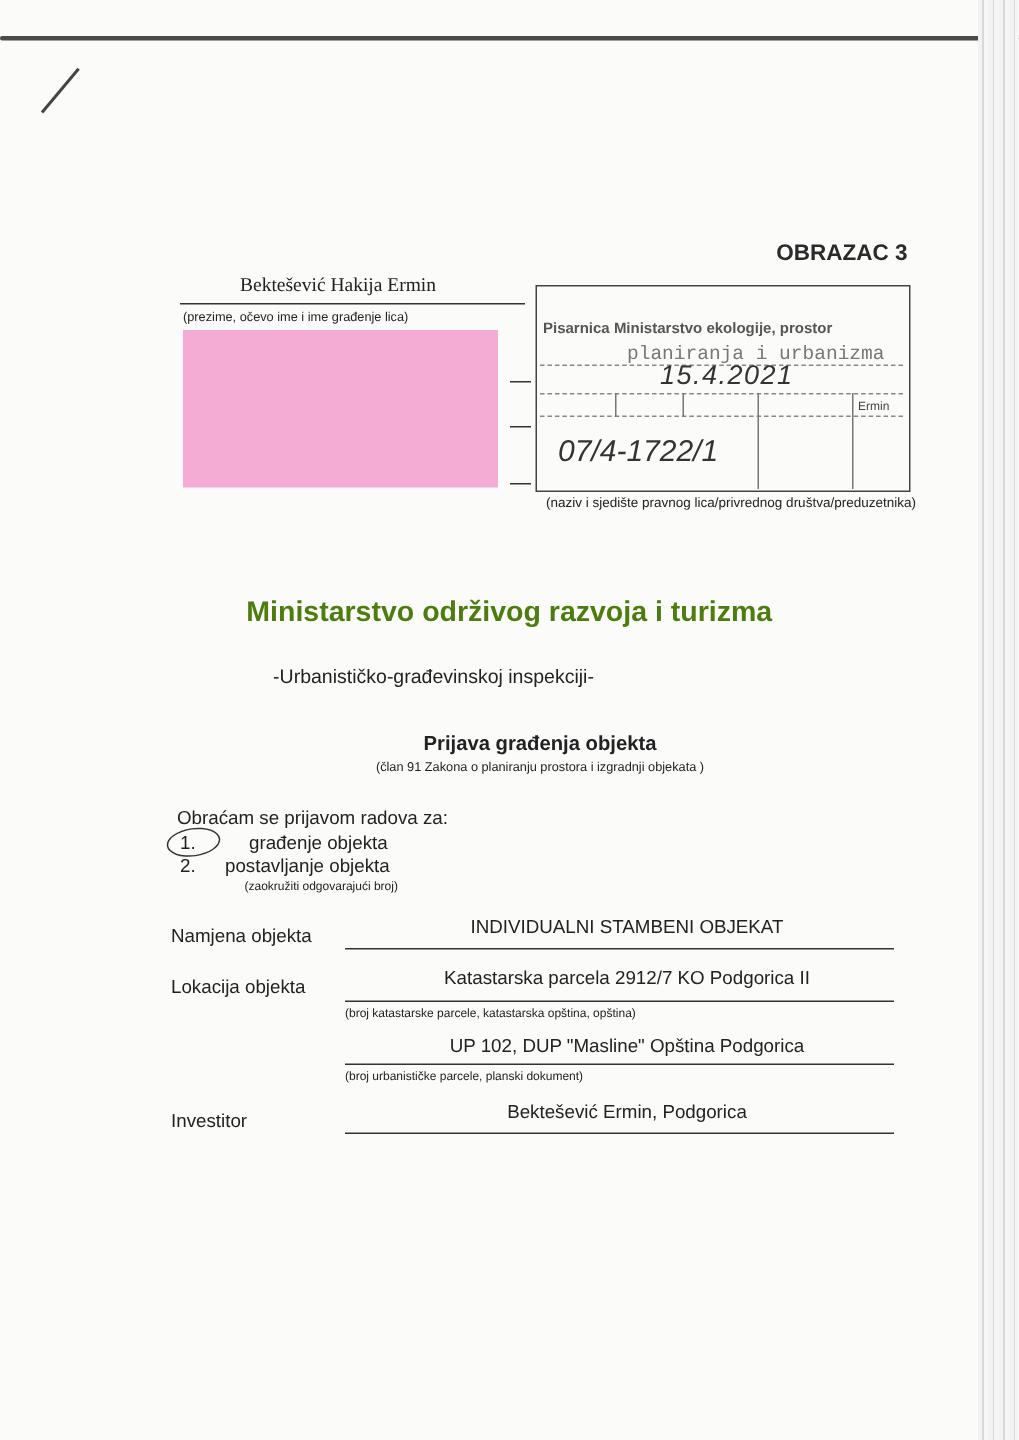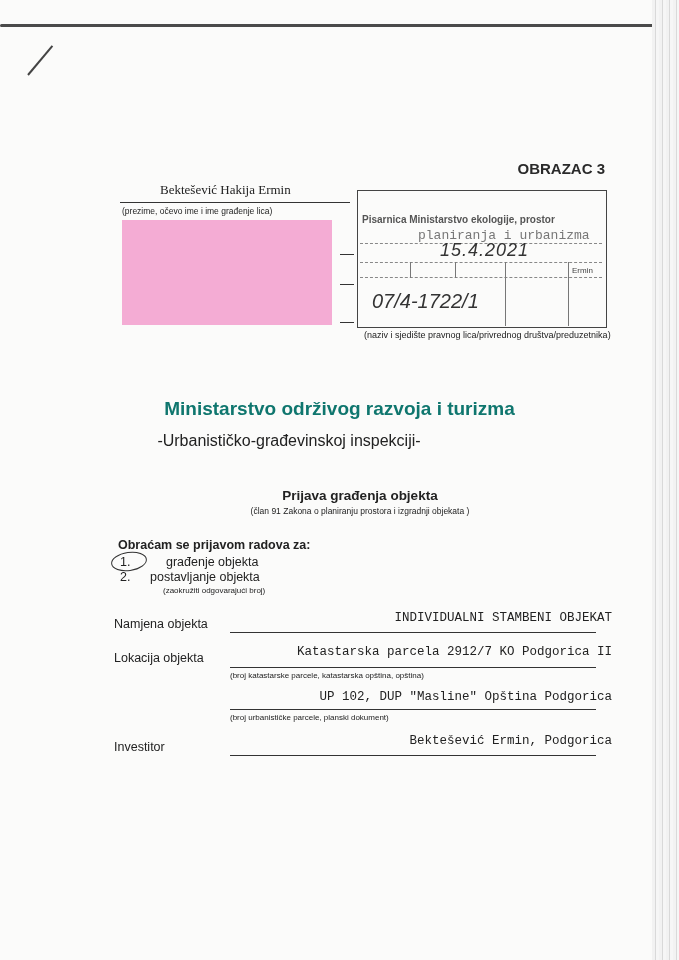--- a/index.html
+++ b/index.html
@@ -21,30 +21,30 @@
   .stamp { left:357px; top:190px; width:248px; height:136px; border:1.5px solid #444; }
   .stamp-title { left:362px; top:214px; font-size:10px; font-weight:bold; color:#555; white-space:nowrap; width:250px; overflow:hidden; }
   .stamp-sub { left:418px; top:228px; font-size:13px; color:#777;font-family:Liberation Mono, monospace; }
   .stamp-row { left:360px; width:242px; height:1px; border-top:1px dashed #888; }
   .stamp-vline { width:1px; background:#777; }
   .hand { font-family:Liberation Sans, sans-serif; font-style:italic; color:#333; }
   .stamp-date { left:440px; top:240px; font-size:18px; letter-spacing:1px; }
   .stamp-num { left:372px; top:290px; font-size:20px; }
   .stamp-vrijed { left:572px; top:266px; font-size:8px; color:#444; }
   .legal-cap { left:336px; top:330px; font-size:9px;margin-left:28px; }
-  .ministry { left:0; width:679px; top:398px; text-align:center; font-weight:bold; font-size:19px; color:#0f766e; }
-  .inspect { left:0; width:578px; top:432px; text-align:center; font-size:16px; }
+  .ministry { left:0; width:679px; top:398px; text-align:center; font-weight:bold; font-size:19px; color:#4d7c0f; }
+  .inspect { left:0; width:578px; top:443px; text-align:center; font-size:13px; }
   .prijava { left:0; width:720px; top:488px; text-align:center; font-weight:bold; font-size:13.5px; }
   .clan { left:0; width:720px; top:506px; text-align:center; font-size:8.5px; }
-  .obracam { left:118px; top:538px; font-size:12.5px;font-weight:bold; }
+  .obracam { left:118px; top:538px; font-size:12.5px; }
   .opt { font-size:12.5px; }
   .zaok { left:163px; top:586px; font-size:8px; }
   .circle { left:111px; top:552px; width:34px; height:17px; border:1.5px solid #333; border-radius:50%; transform:rotate(-8deg); }
   .lbl { left:114px; font-size:12.5px; }
-  .val { font-family:Liberation Mono, monospace; font-size:12.5px; text-align:right; left:246px; width:366px; }
+  .val { font-family:Liberation Sans, sans-serif; font-size:12.5px; text-align:center; left:235px; width:366px; }
   .fline { left:230px; width:366px; height:1px; background:#333; }
   .cap { left:230px; width:366px; font-size:8px; }
 </style>
 </head>
 <body>
 
 <div class="abs top-rule"></div>
 <div class="abs right-edge"></div>
 <div class="abs slash"></div>
 

